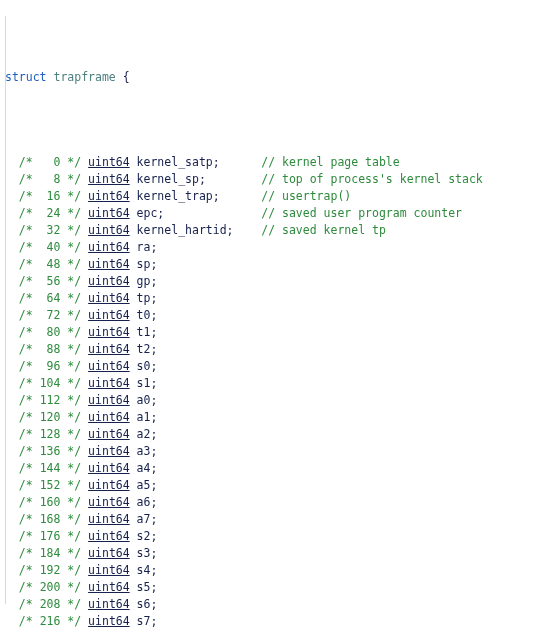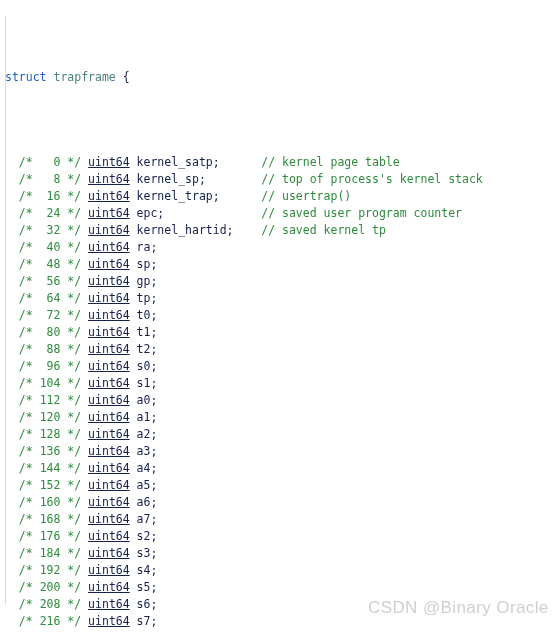--- a/index.html
+++ b/index.html
@@ -81,15 +81,14 @@
     <div class="line"><span class="tok-keyword">struct</span><span> </span><span class="tok-typename">trapframe</span><span> </span><span class="tok-punct">{</span></div>
 
     
     <div id="field-lines"><div class="line"><span>  </span><span class="tok-comment">/*   0 */</span><span> </span><span class="tok-type">uint64</span><span> </span><span class="tok-ident">kernel_satp;</span><span>      </span><span class="tok-comment">// kernel page table</span></div><div class="line"><span>  </span><span class="tok-comment">/*   8 */</span><span> </span><span class="tok-type">uint64</span><span> </span><span class="tok-ident">kernel_sp;</span><span>        </span><span class="tok-comment">// top of process's kernel stack</span></div><div class="line"><span>  </span><span class="tok-comment">/*  16 */</span><span> </span><span class="tok-type">uint64</span><span> </span><span class="tok-ident">kernel_trap;</span><span>      </span><span class="tok-comment">// usertrap()</span></div><div class="line"><span>  </span><span class="tok-comment">/*  24 */</span><span> </span><span class="tok-type">uint64</span><span> </span><span class="tok-ident">epc;</span><span>              </span><span class="tok-comment">// saved user program counter</span></div><div class="line"><span>  </span><span class="tok-comment">/*  32 */</span><span> </span><span class="tok-type">uint64</span><span> </span><span class="tok-ident">kernel_hartid;</span><span>    </span><span class="tok-comment">// saved kernel tp</span></div><div class="line"><span>  </span><span class="tok-comment">/*  40 */</span><span> </span><span class="tok-type">uint64</span><span> </span><span class="tok-ident">ra;</span></div><div class="line"><span>  </span><span class="tok-comment">/*  48 */</span><span> </span><span class="tok-type">uint64</span><span> </span><span class="tok-ident">sp;</span></div><div class="line"><span>  </span><span class="tok-comment">/*  56 */</span><span> </span><span class="tok-type">uint64</span><span> </span><span class="tok-ident">gp;</span></div><div class="line"><span>  </span><span class="tok-comment">/*  64 */</span><span> </span><span class="tok-type">uint64</span><span> </span><span class="tok-ident">tp;</span></div><div class="line"><span>  </span><span class="tok-comment">/*  72 */</span><span> </span><span class="tok-type">uint64</span><span> </span><span class="tok-ident">t0;</span></div><div class="line"><span>  </span><span class="tok-comment">/*  80 */</span><span> </span><span class="tok-type">uint64</span><span> </span><span class="tok-ident">t1;</span></div><div class="line"><span>  </span><span class="tok-comment">/*  88 */</span><span> </span><span class="tok-type">uint64</span><span> </span><span class="tok-ident">t2;</span></div><div class="line"><span>  </span><span class="tok-comment">/*  96 */</span><span> </span><span class="tok-type">uint64</span><span> </span><span class="tok-ident">s0;</span></div><div class="line"><span>  </span><span class="tok-comment">/* 104 */</span><span> </span><span class="tok-type">uint64</span><span> </span><span class="tok-ident">s1;</span></div><div class="line"><span>  </span><span class="tok-comment">/* 112 */</span><span> </span><span class="tok-type">uint64</span><span> </span><span class="tok-ident">a0;</span></div><div class="line"><span>  </span><span class="tok-comment">/* 120 */</span><span> </span><span class="tok-type">uint64</span><span> </span><span class="tok-ident">a1;</span></div><div class="line"><span>  </span><span class="tok-comment">/* 128 */</span><span> </span><span class="tok-type">uint64</span><span> </span><span class="tok-ident">a2;</span></div><div class="line"><span>  </span><span class="tok-comment">/* 136 */</span><span> </span><span class="tok-type">uint64</span><span> </span><span class="tok-ident">a3;</span></div><div class="line"><span>  </span><span class="tok-comment">/* 144 */</span><span> </span><span class="tok-type">uint64</span><span> </span><span class="tok-ident">a4;</span></div><div class="line"><span>  </span><span class="tok-comment">/* 152 */</span><span> </span><span class="tok-type">uint64</span><span> </span><span class="tok-ident">a5;</span></div><div class="line"><span>  </span><span class="tok-comment">/* 160 */</span><span> </span><span class="tok-type">uint64</span><span> </span><span class="tok-ident">a6;</span></div><div class="line"><span>  </span><span class="tok-comment">/* 168 */</span><span> </span><span class="tok-type">uint64</span><span> </span><span class="tok-ident">a7;</span></div><div class="line"><span>  </span><span class="tok-comment">/* 176 */</span><span> </span><span class="tok-type">uint64</span><span> </span><span class="tok-ident">s2;</span></div><div class="line"><span>  </span><span class="tok-comment">/* 184 */</span><span> </span><span class="tok-type">uint64</span><span> </span><span class="tok-ident">s3;</span></div><div class="line"><span>  </span><span class="tok-comment">/* 192 */</span><span> </span><span class="tok-type">uint64</span><span> </span><span class="tok-ident">s4;</span></div><div class="line"><span>  </span><span class="tok-comment">/* 200 */</span><span> </span><span class="tok-type">uint64</span><span> </span><span class="tok-ident">s5;</span></div><div class="line"><span>  </span><span class="tok-comment">/* 208 */</span><span> </span><span class="tok-type">uint64</span><span> </span><span class="tok-ident">s6;</span></div><div class="line"><span>  </span><span class="tok-comment">/* 216 */</span><span> </span><span class="tok-type">uint64</span><span> </span><span class="tok-ident">s7;</span></div><div class="line"><span>  </span><span class="tok-comment">/* 224 */</span><span> </span><span class="tok-type">uint64</span><span> </span><span class="tok-ident">s8;</span></div></div>
 
     
     
 
   </div>
 
-  <div class="watermark">CSDN @Binary Oracle</div>
 
 </div>
 
 </body></html>

